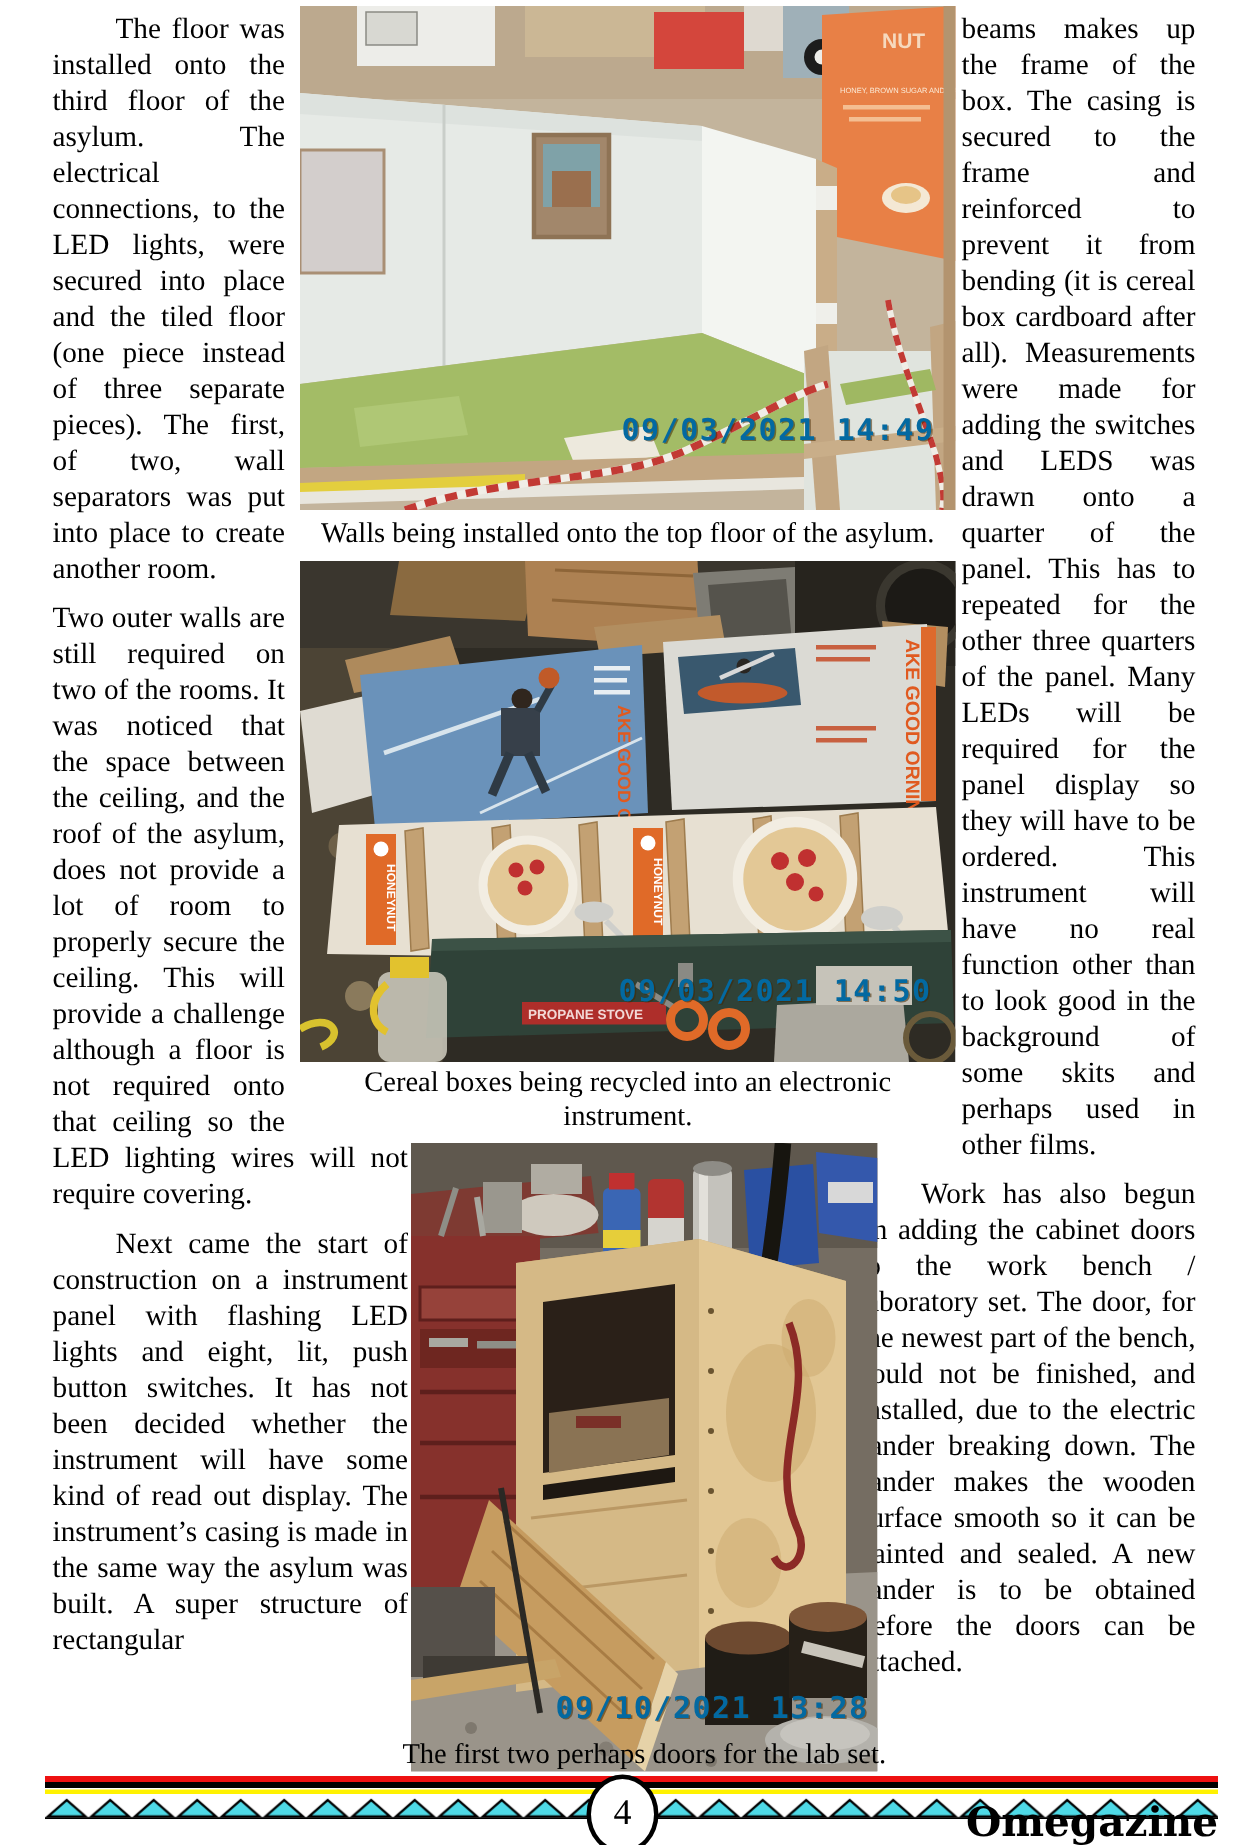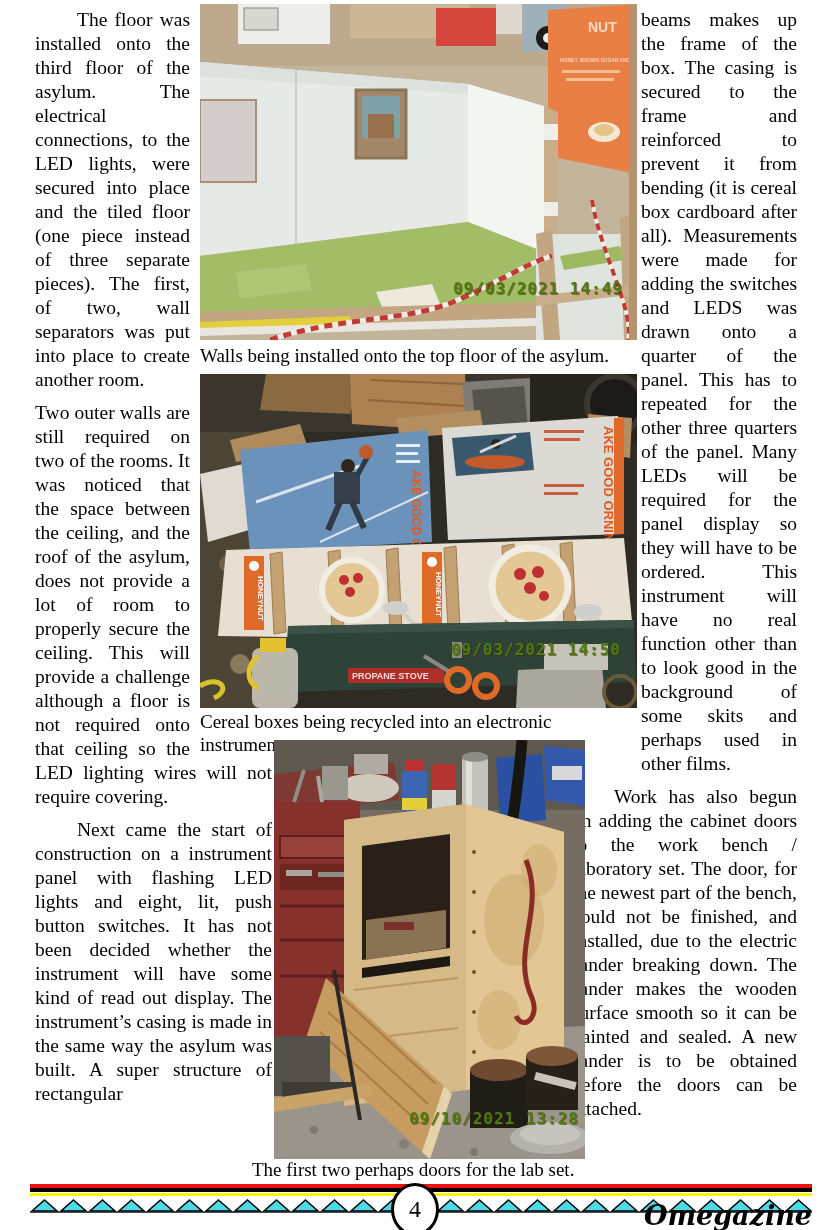--- a/index.html
+++ b/index.html
@@ -9,45 +9,45 @@
   .textcol{position:absolute;text-align:justify;font-size:19.5px;line-height:24px;}
   .textcol p{margin:0 0 9px 0;}
   .textcol p.indent{text-indent:42px;}
   #leftcol{left:35px;top:8px;width:237px;}
   #rightcol{left:572px;top:8px;width:225px;}
   .spacer-r{float:right;width:82px;height:734px;}
   .spacer-l{float:left;width:69px;height:746px;}
   
   figure{position:absolute;margin:0;padding:0;}
   figure svg{display:block;}
-  .ts{position:absolute;color:#4d7c0f;font-family:"DejaVu Sans Mono",monospace;
-      font-weight:bold;font-size:16px;letter-spacing:1px;white-space:nowrap;
+  .ts{position:absolute;color:#0369a1;font-family:"DejaVu Sans Mono",monospace;
+      font-weight:bold;font-size:20px;letter-spacing:1px;white-space:nowrap;
       text-shadow:1px 1px 0 rgba(70,40,0,.55);}
   #photo1{left:200px;top:4px;}
   #photo2{left:200px;top:374px;}
-  #photo3{left:274px;top:740px;}
-  .caption{position:absolute;text-align:left;font-size:19px;line-height:23px;}
+  #photo3{left:274px;top:762px;}
+  .caption{position:absolute;text-align:center;font-size:19px;line-height:23px;}
   #cap1{left:200px;top:344px;width:437px;}
   #cap2{left:200px;top:710px;width:437px;}
   #cap3{left:252px;top:1158px;width:355px;}
   
   .footer-border{position:absolute;left:30px;top:1184px;width:782px;}
   .stripe{width:100%;}
   .stripe.red{height:4px;background:#ee1111;}
   .stripe.black{height:4px;background:#000;}
   .stripe.gap{height:1px;background:#fff;}
   .stripe.yellow{height:3px;background:#fff200;}
   .stripe.gap2{height:2px;background:#fff;}
   .tri-band{display:block;}
   .page-oval{position:absolute;left:391px;top:1183px;width:42px;height:47px;
              background:#fff;border:3px solid #000;border-radius:50%;
              display:flex;align-items:center;justify-content:center;
              font-size:24px;font-family:"Liberation Serif",serif;z-index:5;}
   .logo{position:absolute;right:12px;top:1200px;font-family:"DejaVu Serif",serif;
-        font-weight:bold;font-style:italic;font-size:27px;letter-spacing:0px;z-index:6;}
+        font-weight:bold;font-size:27px;letter-spacing:0px;z-index:6;}
 </style>
 </head>
 <body>
 
 <div class="page">
 
   <div id="leftcol" class="textcol">
     <div class="spacer-r"></div>
     <p class="indent">The floor was installed onto the third floor of the asylum. The electrical connections, to the LED lights, were secured into place and the tiled floor (one piece instead of three separate pieces). The first, of two, wall separators was put into place to create another room.</p>
     <p>Two outer walls are still required on two of the rooms. It was noticed that the space between the ceiling, and the roof of the asylum, does not provide a lot of room to properly secure the ceiling. This will provide a challenge although a floor is not required onto that ceiling so the LED lighting wires will not require covering.</p>
@@ -206,21 +206,21 @@
       <rect x="60" y="264" width="26" height="14" fill="#E2C22E"></rect>
       <path d="M58,282 C46,292 46,308 58,314" stroke="#E2C22E" stroke-width="5" fill="none"></path>
       <path d="M0,312 C20,300 32,316 14,324" stroke="#D8C22E" stroke-width="5" fill="none"></path>
       <line x1="250" y1="298" x2="224" y2="282" stroke="#8A8A84" stroke-width="4"></line>
       <circle cx="258" cy="306" r="11" fill="none" stroke="#E06A28" stroke-width="6"></circle>
       <circle cx="286" cy="312" r="11" fill="none" stroke="#E06A28" stroke-width="6"></circle>
       <polygon points="318,296 402,292 406,334 316,334" fill="#ABA89E"></polygon>
       <rect x="344" y="270" width="64" height="26" fill="#C6C3B9"></rect>
       <circle cx="420" cy="318" r="16" fill="none" stroke="#6A5A3A" stroke-width="4"></circle>
     </svg>
-    <span class="ts" style="right:16px;bottom:49px;">09/03/2021 14:50</span>
+    <span class="ts" style="right:16px;bottom:36px;">09/03/2021 14:50</span>
   </figure>
   <div id="cap2" class="caption">Cereal boxes being recycled into an electronic instrument.</div>
 
   <figure id="photo3">
     <svg width="311" height="419" viewBox="0 0 311 419">
       <rect width="311" height="419" fill="#756D62"></rect>
       <rect x="0" y="0" width="311" height="70" fill="#5F584E"></rect>
       <polygon points="0,34 120,22 125,60 0,72" fill="#7E3A32"></polygon>
       <ellipse cx="95" cy="48" rx="30" ry="14" fill="#CFC9BE"></ellipse>
       <rect x="48" y="26" width="26" height="34" fill="#9A978E"></rect>

